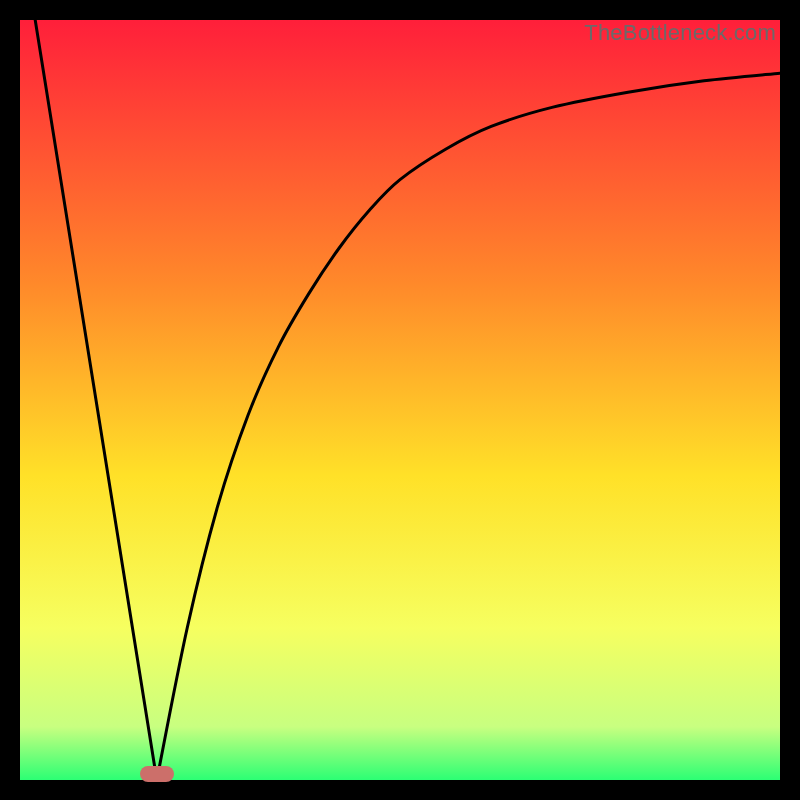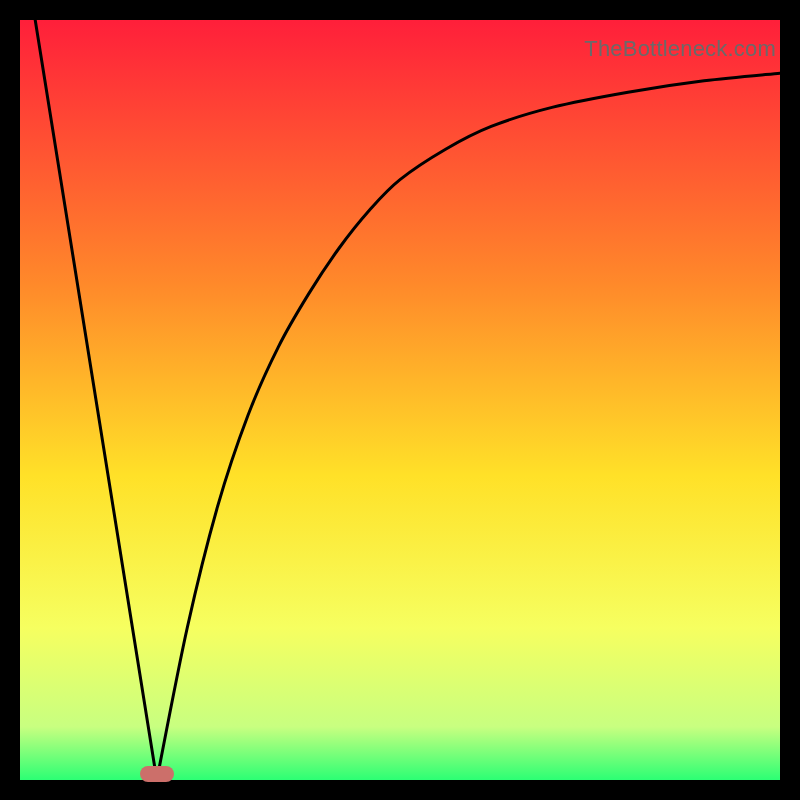--- a/index.html
+++ b/index.html
@@ -27,21 +27,20 @@
     height: 760px;
   }
   .watermark {
     position: absolute;
     top: 0;
     right: 4px;
     color: #6a6a6a;
     font-size: 22px;
     font-weight: 500;
     letter-spacing: 0.2px;
-    margin-top: 16px;
   }
   .marker {
     position: absolute;
     width: 34px;
     height: 16px;
     border-radius: 8px;
     transform: translate(-50%, -50%);
   }
 </style>
 </head>

